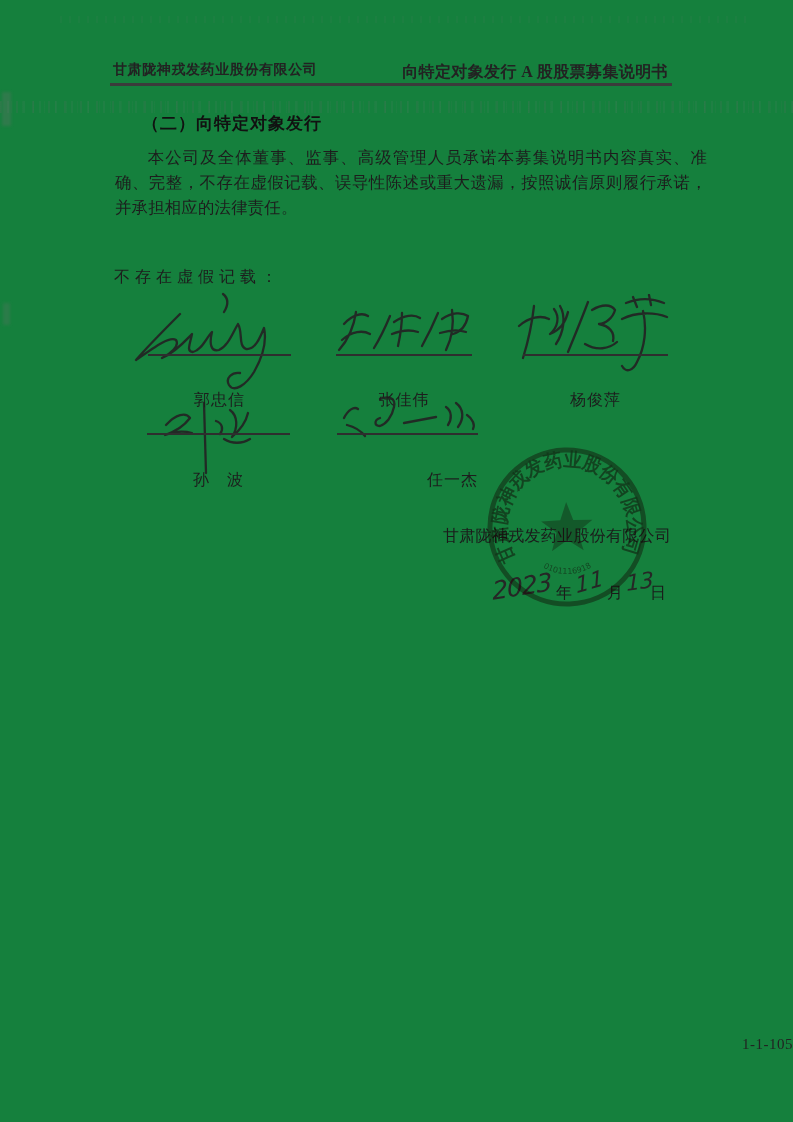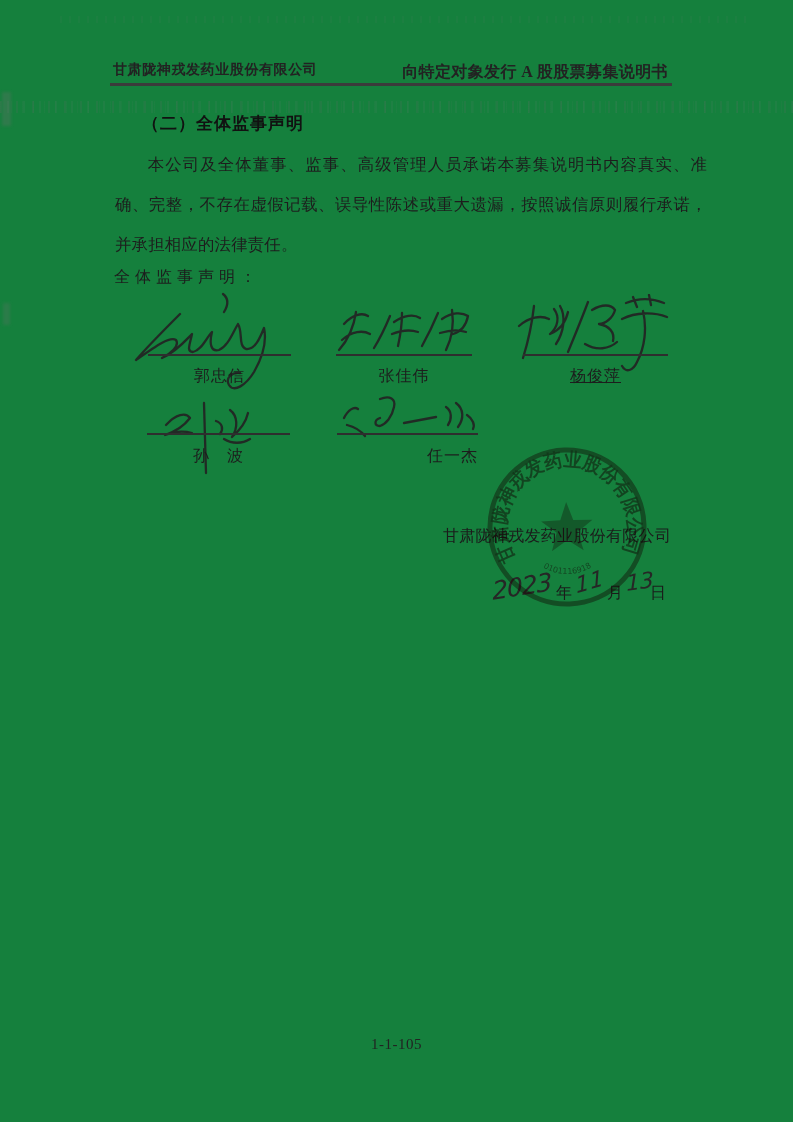--- a/index.html
+++ b/index.html
@@ -46,42 +46,42 @@
     background:rgba(110,110,110,.30);filter:blur(1.4px);}
   .noise-smudge2{left:3px;top:303px;width:7px;height:22px;
     background:rgba(110,110,110,.25);filter:blur(1.4px);}
   
   .sec-title{
     position:absolute;left:142px;top:112px;
     font-size:17px;font-weight:700;letter-spacing:1px;color:#111;
   }
   .para{
     position:absolute;left:115px;top:145px;width:592px;
-    font-size:16.4px;line-height:40px;
+    font-size:16.4px;line-height:25px;
     text-align:justify;text-indent:2em;
     letter-spacing:.2px;color:#1d1d1d;
   }
   .sig-label{
     position:absolute;left:114px;top:267px;
     font-size:16px;letter-spacing:5px;color:#1d1d1d;
   }
   
   .sig-line{position:absolute;height:1.6px;background:#2e2e2e;}
   .line-r1a{left:148px;top:354px;width:143px;}
   .line-r1b{left:336px;top:354px;width:136px;}
   .line-r1c{left:523px;top:354px;width:145px;}
   .line-r2a{left:147px;top:433px;width:143px;}
   .line-r2b{left:337px;top:433px;width:141px;}
   .sig-name{
     position:absolute;font-size:16px;color:#1d1d1d;
-    text-align:center;letter-spacing:1px;white-space:pre;
+    text-align:center;letter-spacing:1px;white-space:pre;margin-top:24px;
   }
   .name-r1a{left:148px;top:366px;width:143px;}
   .name-r1b{left:336px;top:366px;width:136px;font-family:Liberation Mono, monospace;}
-  .name-r1c{left:523px;top:366px;width:145px;text-decoration:underline;}
+  .name-r1c{left:523px;top:366px;width:145px;}
   .name-r2a{left:147px;top:446px;width:143px;}
   .name-r2b{left:337px;top:446px;width:141px;text-align:right;}
   .scribble{position:absolute;pointer-events:none;}
   .scribble path{fill:none;stroke:#232323;stroke-width:2.3;
     stroke-linecap:round;stroke-linejoin:round;opacity:.92;}
   .sc1{left:128px;top:288px;}
   .sc2{left:330px;top:300px;}
   .sc3{left:514px;top:294px;}
   .sc4{left:148px;top:397px;}
   .sc5{left:334px;top:392px;}
@@ -103,42 +103,42 @@
   .hw-day{left:626px;top:569px;font-size:22px;transform:rotate(-8deg) skewX(-6deg);letter-spacing:0;}
   
   .seal{
     position:absolute;left:482px;top:442px;width:170px;height:170px;
     z-index:3;mix-blend-mode:multiply;opacity:.78;
     transform:rotate(-2deg);pointer-events:none;
   }
   
   .page-num{
     position:absolute;left:0;top:1036px;width:793px;
-    text-align:center;font-size:15px;color:#222;
+    text-align:right;font-size:15px;color:#222;
     font-family:"Liberation Serif",serif;letter-spacing:.5px;
   }
 </style>
 </head>
 <body>
 
 <div class="page">
 
   <div class="hdr-left">甘肃陇神戎发药业股份有限公司</div>
   <div class="hdr-right">向特定对象发行 A 股股票募集说明书</div>
   <div class="hdr-rule"></div>
 
   <div class="noise noise-top"></div>
   <div class="noise noise-band"></div>
   <div class="noise noise-smudge1"></div>
   <div class="noise noise-smudge2"></div>
 
-  <div class="sec-title">（二）全体监事声明</div>
+  <div class="sec-title">（二）向特定对象发行</div>
   <div class="para">本公司及全体董事、监事、高级管理人员承诺本募集说明书内容真实、准确、完整，不存在虚假记载、误导性陈述或重大遗漏，按照诚信原则履行承诺，并承担相应的法律责任。</div>
 
-  <div class="sig-label">全体监事声明：</div>
+  <div class="sig-label">不存在虚假记载：</div>
 
   <svg class="scribble sc1" width="175" height="115" viewBox="0 0 175 115">
     <path d="M95,6 C100,10 101,16 96,24"></path>
     <path d="M52,26 C38,40 20,58 8,72 C28,58 42,48 48,52 C52,58 42,66 34,70 C48,64 58,52 64,46 C62,56 58,64 65,64 C74,62 78,50 84,44 C81,56 83,64 91,62 C100,58 104,46 110,36 C115,44 110,58 118,61 C127,62 132,50 136,40 C139,54 134,70 126,84 C118,97 106,105 101,97 C97,90 104,84 112,85"></path>
   </svg>
   <svg class="scribble sc2" width="150" height="60" viewBox="0 0 150 60">
     <path d="M14,24 C22,15 32,12 38,16 M12,40 C22,31 33,30 40,34 M26,12 C24,26 18,40 9,50"></path>
     <path d="M60,16 C55,28 49,40 44,48 M64,22 C74,15 84,14 90,18 M62,34 C72,30 82,30 88,32 M72,13 C72,25 70,37 68,46"></path>
     <path d="M108,13 C103,25 97,37 92,46 M112,19 C122,12 132,12 138,16 C136,26 130,32 123,34 M110,33 C120,30 130,30 136,32 M122,10 C124,24 122,38 116,50"></path>
   </svg>

